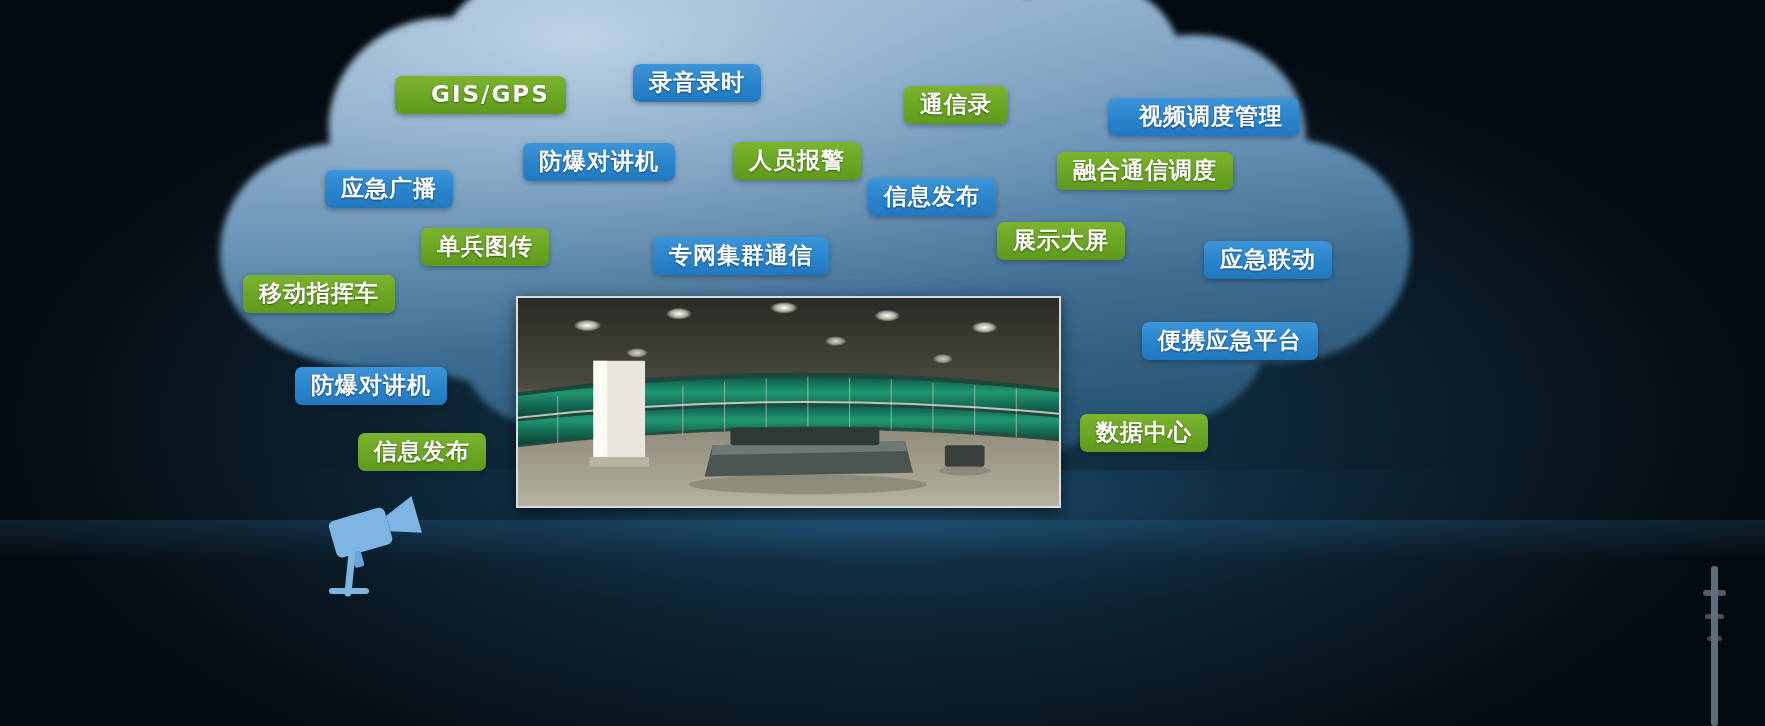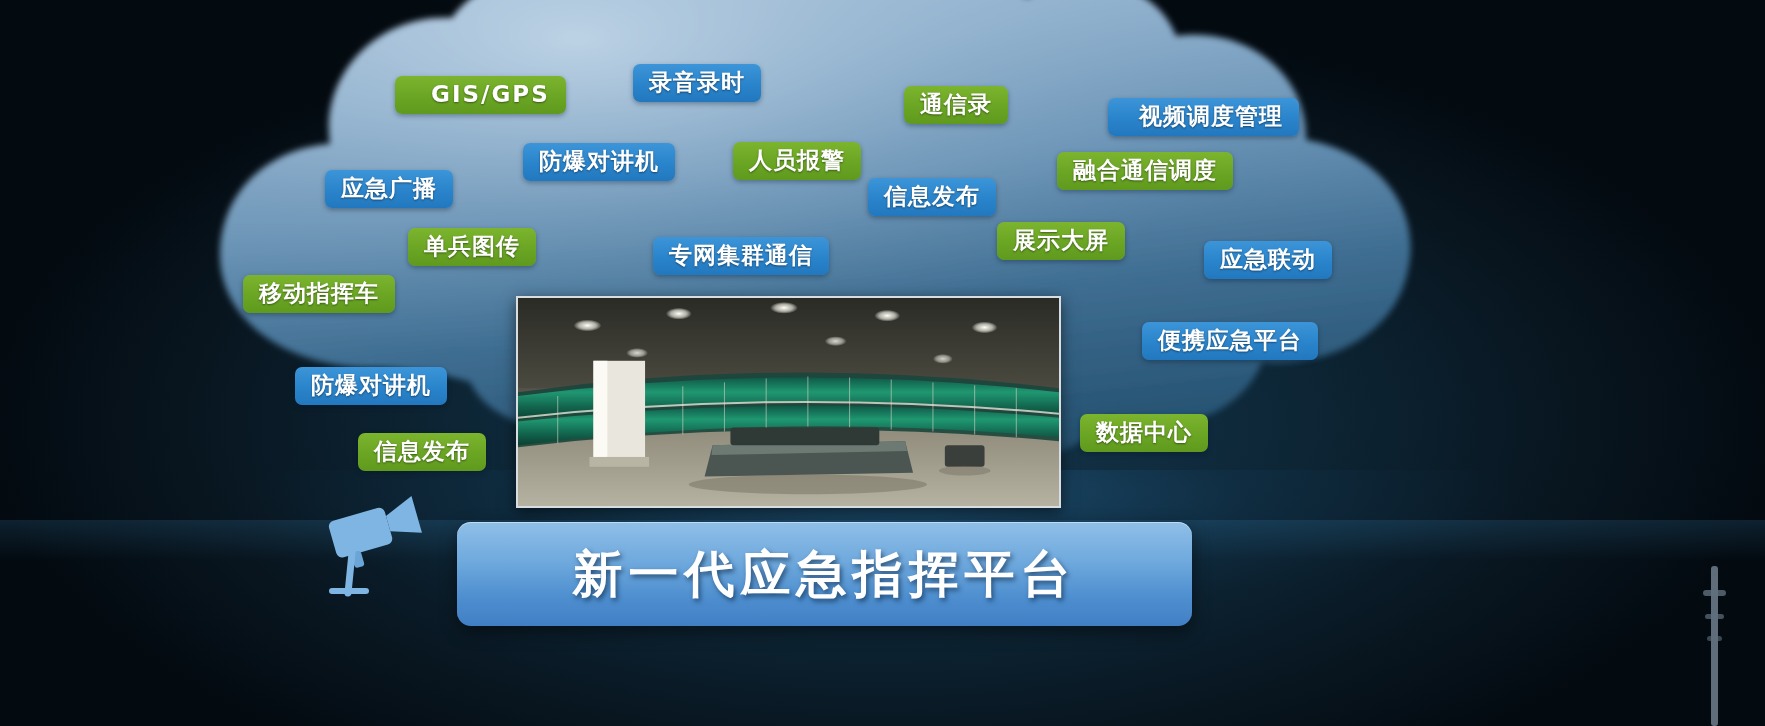--- a/index.html
+++ b/index.html
@@ -278,21 +278,21 @@
       </div>
       <div class="chip green" style="left: 1057px; top: 152px;">
         <span>融合通信调度</span>
       </div>
       <div class="chip blue" style="left: 325px; top: 170px;">
         <span>应急广播</span>
       </div>
       <div class="chip blue" style="left: 868px; top: 178px;">
         <span>信息发布</span>
       </div>
-      <div class="chip green" style="left: 408px; top: 228px;">
+      <div class="chip green" style="left: 421px; top: 228px;">
         <span>单兵图传</span>
       </div>
       <div class="chip blue" style="left: 653px; top: 237px;">
         <span>专网集群通信</span>
       </div>
       <div class="chip green" style="left: 997px; top: 222px;">
         <span>展示大屏</span>
       </div>
       <div class="chip blue" style="left: 1204px; top: 241px;">
         <span>应急联动</span>
@@ -307,17 +307,14 @@
         <span>防爆对讲机</span>
       </div>
       <div class="chip green" style="left: 1080px; top: 414px; justify-content: flex-end;">
         <span>数据中心</span>
       </div>
       <div class="chip green" style="left: 358px; top: 433px;">
         <span>信息发布</span>
       </div>
     </div>
 
-  <div id="title-banner">
-    <span id="title-text">新一代应急指挥平台</span>
-  </div>
 
 </div>
 
 </body></html>

